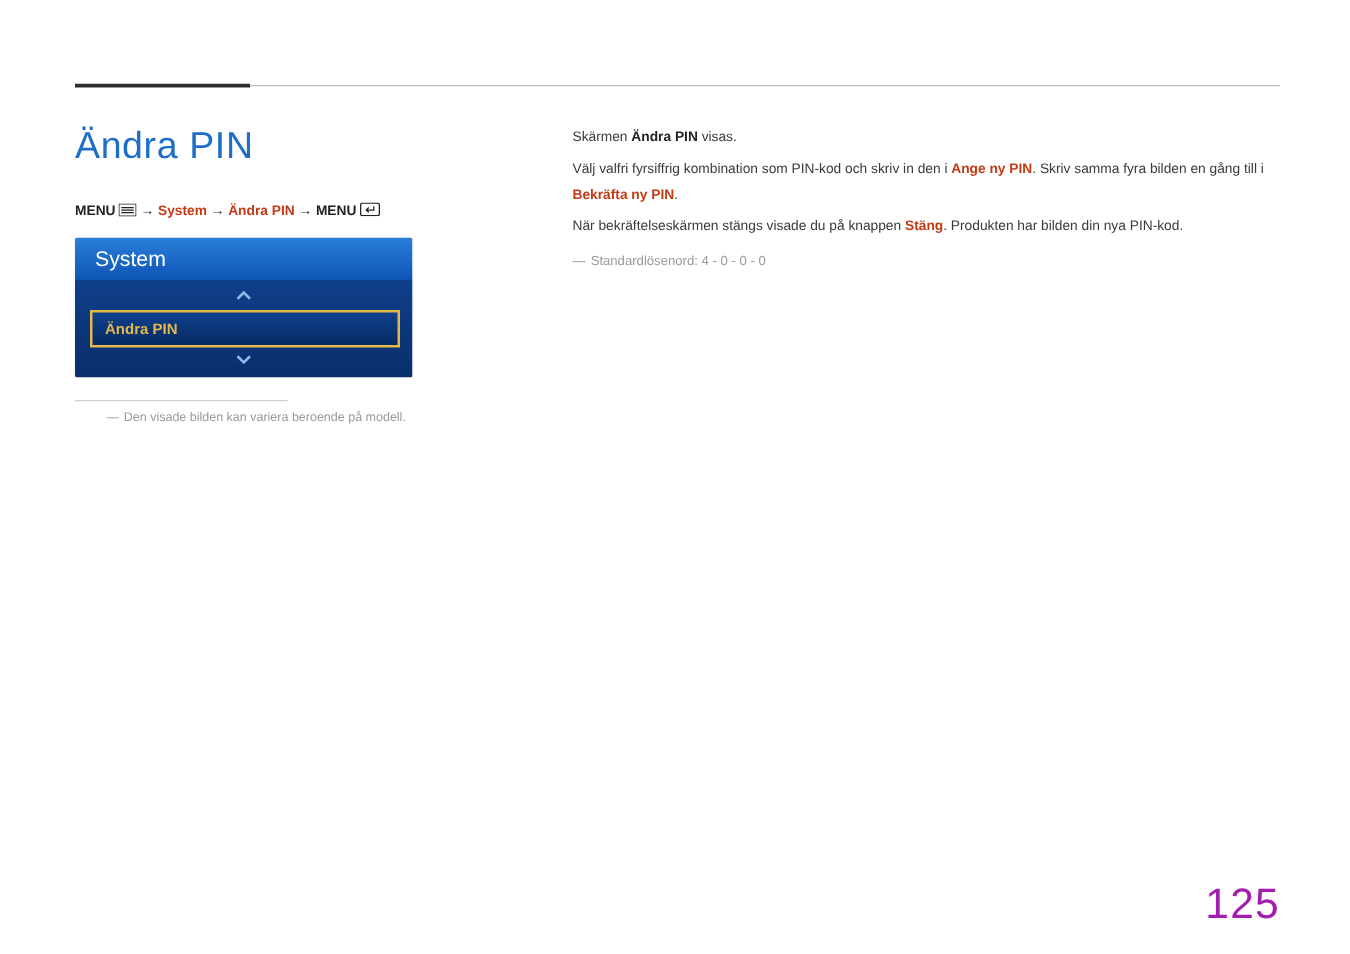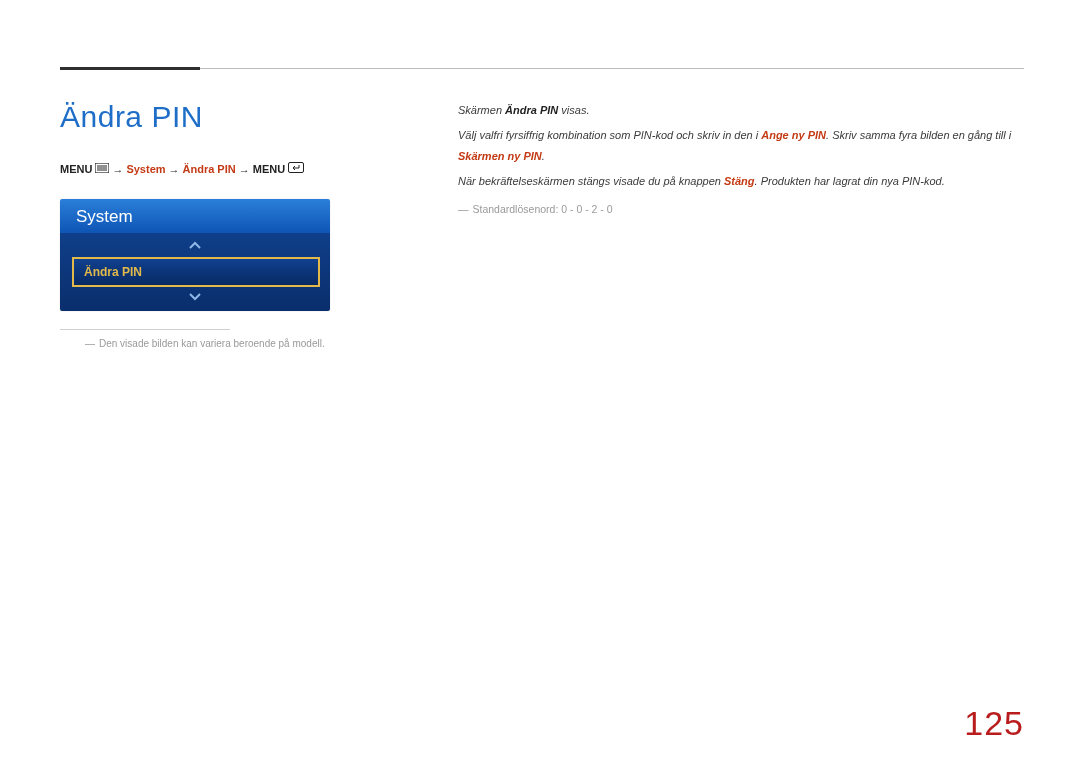--- a/index.html
+++ b/index.html
@@ -4,42 +4,42 @@
 <style>
   * { box-sizing: border-box; margin: 0; padding: 0; }
   html, body { width: 1080px; height: 763px; background: #fff; font-family: "Segoe UI", Arial, sans-serif; color: #333; }
   .page { position: relative; width: 1080px; height: 763px; padding: 62px 56px 40px 60px; border-radius: 23px; }
   .top-rule { position: absolute; left: 60px; right: 56px; top: 68px; height: 1px; background: #bdbdbd; }
   .top-accent { position: absolute; left: 60px; top: 67px; width: 140px; height: 3px; background: #2f2f2f; }
   .columns { display: flex; position: absolute; left: 60px; right: 56px; top: 100px; bottom: 40px; }
   .col-left { width: 380px; padding-right: 18px; }
   .col-right { flex: 1; padding-left: 18px; }
   .page-title { font-size: 30px; font-weight: 400; color: #1e6ec8; letter-spacing: 0.5px; margin-bottom: 28px; }
-  .breadcrumb { font-size: 11px; color: #222; font-weight: 600; margin-bottom: 24px; display: flex; align-items: center; flex-wrap: wrap; gap: 3px; }
+  .breadcrumb { font-size: 11px; color: #222; font-weight: 600; margin-bottom: 14px; display: flex; align-items: center; flex-wrap: wrap; gap: 3px; }
   .breadcrumb .nav { color: #c33a14; font-weight: 600; }
   .breadcrumb .arrow { font-weight: 400; }
   .bc-icon { display: inline-block; vertical-align: middle; }
   .osd { width: 270px; border-radius: 2px; overflow: hidden; box-shadow: 0 0 0 1px rgba(0,0,0,0.03); }
   .osd-header { background: linear-gradient(#2a7fd9, #0e55b5); color: #fff; font-size: 17px; font-weight: 400; padding: 8px 16px 6px 16px; }
   .osd-body { background: linear-gradient(#0f3f89, #0a2e6c); position: relative; padding: 6px 12px 6px 12px; }
   .osd-chevron { text-align: center; color: #6aa6e6; font-size: 13px; line-height: 14px; }
   .osd-chevron svg { width: 14px; height: 10px; }
   .osd-item { background: linear-gradient(#10408f, #082a63); border: 2px solid #e3b94a; color: #e3b94a; font-size: 12px; font-weight: 600; padding: 6px 10px; margin: 4px 0; width: 248px; }
   .left-sep { width: 170px; height: 1px; background: #cfcfcf; margin-top: 18px; margin-bottom: 8px; }
   .footnote { font-size: 10px; color: #9a9a9a; margin-left: 25px; }
   .footnote .ft-dash { color: #9a9a9a; margin-right: 4px; }
 
   .body-text { font-size: 11px; line-height: 1.9; color: #3a3a3a; }
-  .body-text p { margin-bottom: 4px; font-style: italic; }
+  .body-text p { margin-bottom: 4px; }
   .hl { color: #c33a14; font-weight: 600; text-align: center; }
   .bold { font-weight: 700; color: #222; }
   .subnote { color: #9a9a9a; font-size: 10.5px; margin-top: 8px; }
   .subnote .ft-dash { margin-right: 4px; }
 
-  .page-num { position: absolute; right: 56px; bottom: 20px; font-size: 34px; color: #b91c1c; font-weight: 300; letter-spacing: 1px; }
+  .page-num { position: absolute; right: 56px; bottom: 20px; font-size: 34px; color: #a21caf; font-weight: 300; letter-spacing: 1px; }
 </style>
 </head>
 <body>
 
 <div class="page">
   <div class="top-rule"></div>
   <div class="top-accent"></div>
 
   <div class="columns">
 
@@ -91,26 +91,26 @@
       <div class="footnote">
         <span class="ft-dash">―</span><span>Den visade bilden kan variera beroende på modell.</span>
       </div>
     </div>
 
     <div class="col-right body-text">
       <p>
         <span>Skärmen </span><span class="bold">Ändra PIN</span><span> visas.</span>
       </p>
       <p>
-        <span>Välj valfri fyrsiffrig kombination som PIN-kod och skriv in den i </span><span class="hl">Ange ny PIN</span><span>. Skriv samma fyra bilden en gång till i </span><span class="hl">Skärmen ny PIN</span><span>.</span>
+        <span>Välj valfri fyrsiffrig kombination som PIN-kod och skriv in den i </span><span class="hl">Ange ny PIN</span><span>. Skriv samma fyra bilden en gång till i </span><span class="hl">Bekräfta ny PIN</span><span>.</span>
       </p>
       <p>
-        <span>När bekräftelseskärmen stängs visade du på knappen </span><span class="hl">Stäng</span><span>. Produkten har lagrat din nya PIN-kod.</span>
+        <span>När bekräftelseskärmen stängs visade du på knappen </span><span class="hl">Stäng</span><span>. Produkten har bilden din nya PIN-kod.</span>
       </p>
       <div class="subnote">
-        <span class="ft-dash">―</span><span>Standardlösenord: 0 - 0 - 2 - 0</span>
+        <span class="ft-dash">―</span><span>Standardlösenord: 4 - 0 - 0 - 0</span>
       </div>
     </div>
 
   </div>
 
   <div class="page-num">125</div>
 </div>
 
 </body></html>

